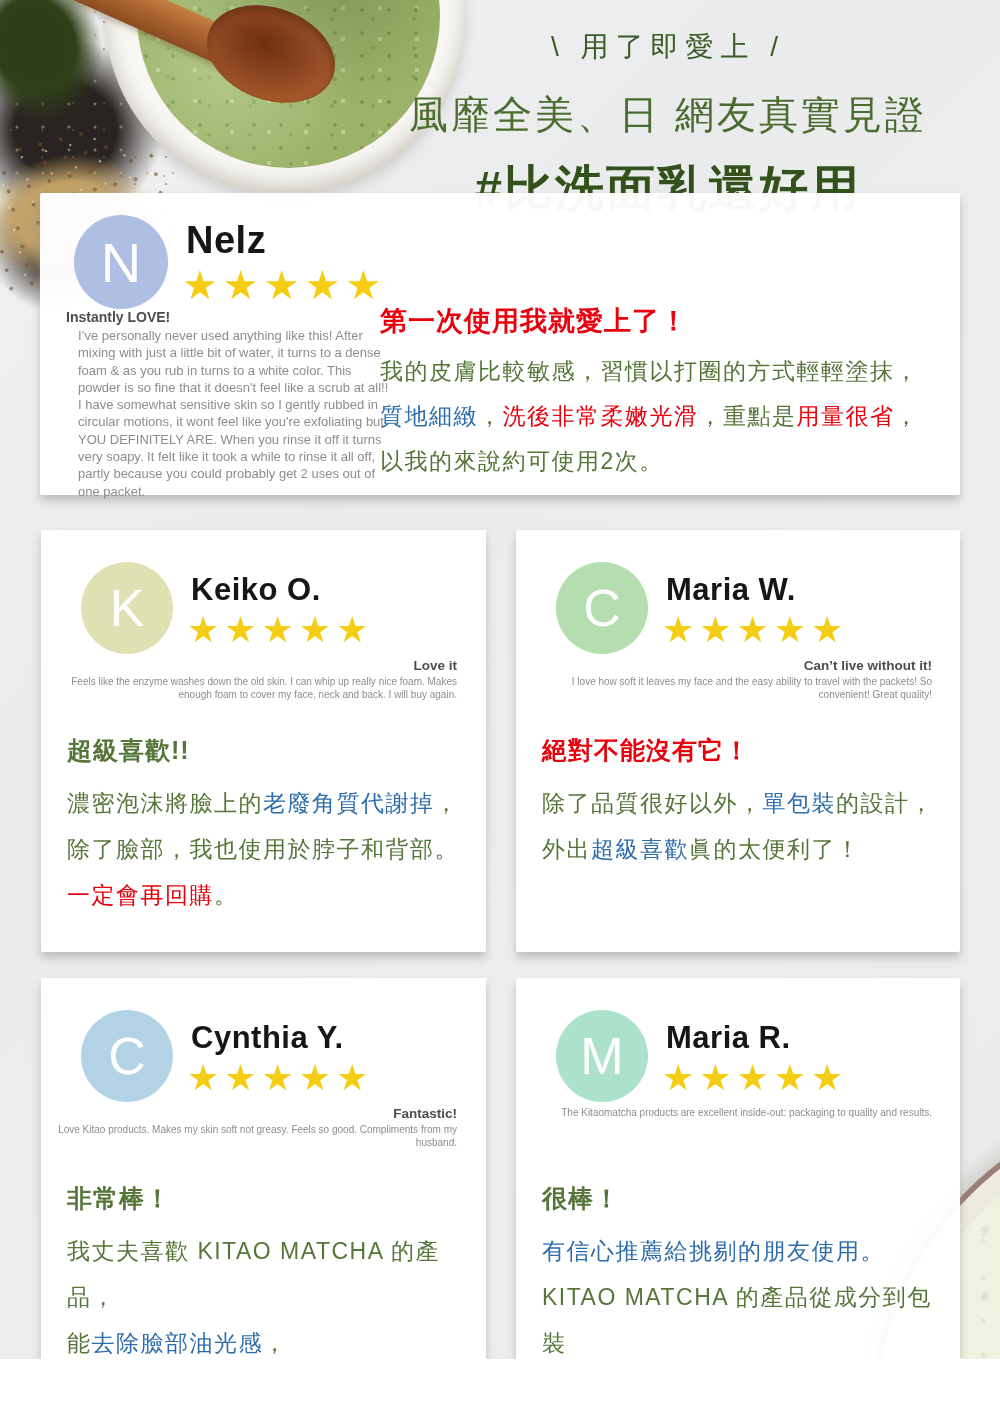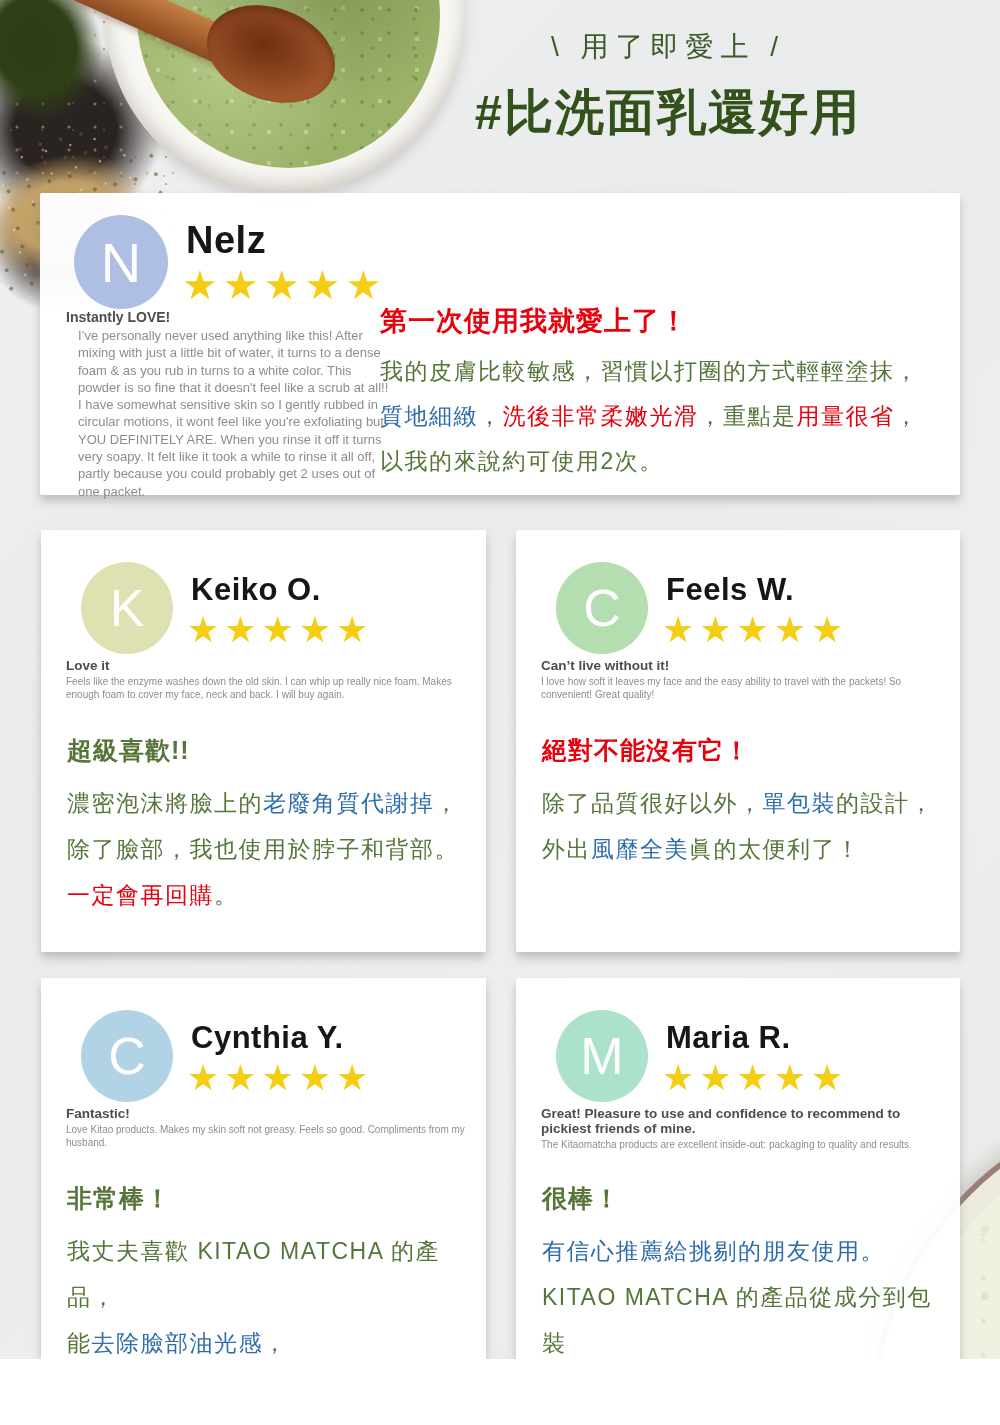--- a/index.html
+++ b/index.html
@@ -97,21 +97,21 @@
   #card-nelz .stars{left:142px;top:72px;font-size:40px;}
   #card-nelz .en-block{left:26px;top:116px;width:324px;}
   #card-nelz .en-title{font-size:14px;}
   #card-nelz .en-body{font-size:13px;line-height:1.33;margin-left:12px;}
   #card-nelz .zh-title{left:340px;top:110px;font-size:27px;}
   #card-nelz .zh-body{left:340px;top:156px;width:570px;font-size:23px;line-height:45px;}
 
   .card-sm .avatar{left:40px;top:32px;width:92px;height:92px;font-size:52px;}
   .card-sm .name{left:150px;top:42px;font-size:31px;}
   .card-sm .stars{left:146px;top:82px;font-size:36px;}
-  .card-sm .en-block{left:25px;top:128px;width:402px;}
+  .card-sm .en-block{left:14px;top:128px;width:402px;text-align:right;}
   .card-sm .en-title{font-size:13.5px;}
   .card-sm .en-body{font-size:10px;line-height:1.32;}
   .card-sm .zh-title{left:26px;top:204px;font-size:25px;}
   .card-sm .zh-body{left:26px;top:250px;width:400px;font-size:23px;line-height:46px;}
 </style>
 </head>
 <body>
 
 <div id="page">
 
@@ -126,20 +126,21 @@
     <div class="spoon-handle"></div>
     <div class="spoon-head"></div>
   </div>
 
   <div class="latte-rim"></div>
   <div class="latte-foam"></div>
   <div class="latte-highlight"></div>
 
   <div class="header">
     <div class="tagline">\ 用了即愛上 /</div>
+    <div class="big-title">風靡全美、日 網友真實見證</div>
     <div class="hashtag">#比洗面乳還好用</div>
   </div>
 
   <div class="card" id="card-nelz">
     <div class="avatar" style="background-color: rgb(174, 191, 227);">
       <span>N</span>
     </div>
     <div class="name">Nelz</div>
     <div class="stars" style="color: rgb(246, 205, 21);">★★★★★</div>
     <div class="en-block">
@@ -161,28 +162,28 @@
       <p class="en-body">Feels like the enzyme washes down the old skin. I can whip up really nice foam. Makes enough foam to cover my face, neck and back. I will buy again.</p>
     </div>
     <div class="zh-title" style="color: rgb(86, 117, 57);">超級喜歡!!</div>
     <div class="zh-body"><span style="color: rgb(86, 117, 57);">濃密泡沫將臉上的</span><span style="color: rgb(46, 108, 171);">老廢角質代謝掉</span><span style="color: rgb(86, 117, 57);">，</span><br><span style="color: rgb(86, 117, 57);">除了臉部，我也使用於脖子和背部。</span><br><span style="color: rgb(232, 0, 13);">一定會再回購</span><span style="color: rgb(86, 117, 57);">。</span></div>
   </div>
 
   <div class="card card-sm" id="card-cayce">
     <div class="avatar" style="background-color: rgb(180, 221, 176);">
       <span>C</span>
     </div>
-    <div class="name">Feels W.</div>
+    <div class="name">Maria W.</div>
     <div class="stars" style="color: rgb(246, 205, 21);">★★★★★</div>
     <div class="en-block">
       <p class="en-title">Can’t live without it!</p>
       <p class="en-body">I love how soft it leaves my face and the easy ability to travel with the packets! So convenient! Great quality!</p>
     </div>
     <div class="zh-title" style="color: rgb(232, 0, 13);">絕對不能沒有它！</div>
-    <div class="zh-body"><span style="color: rgb(86, 117, 57); text-align: center;">除了品質很好以外，</span><span style="color: rgb(46, 108, 171);">單包裝</span><span style="color: rgb(86, 117, 57);">的設計，</span><br><span style="color: rgb(86, 117, 57);">外出</span><span style="color: rgb(46, 108, 171);">風靡全美</span><span style="color: rgb(86, 117, 57);">眞的太便利了！</span></div>
+    <div class="zh-body"><span style="color: rgb(86, 117, 57); text-align: center;">除了品質很好以外，</span><span style="color: rgb(46, 108, 171);">單包裝</span><span style="color: rgb(86, 117, 57);">的設計，</span><br><span style="color: rgb(86, 117, 57);">外出</span><span style="color: rgb(46, 108, 171);">超級喜歡</span><span style="color: rgb(86, 117, 57);">眞的太便利了！</span></div>
   </div>
 
   <div class="card card-sm" id="card-cynthia">
     <div class="avatar" style="background-color: rgb(178, 211, 229);">
       <span>C</span>
     </div>
     <div class="name">Cynthia Y.</div>
     <div class="stars" style="color: rgb(246, 205, 21);">★★★★★</div>
     <div class="en-block">
       <p class="en-title">Fantastic!</p>
@@ -192,20 +193,19 @@
     <div class="zh-body"><span style="color: rgb(86, 117, 57);">我丈夫喜歡 KITAO MATCHA 的產品，</span><br><span style="color: rgb(86, 117, 57);">能</span><span style="color: rgb(46, 108, 171);">去除臉部油光感</span><span style="color: rgb(86, 117, 57);">，</span><br><span style="color: rgb(86, 117, 57);">使用後</span><span style="color: rgb(232, 0, 13);">不乾澀、不緊繃</span><span style="color: rgb(86, 117, 57);">。</span></div>
   </div>
 
   <div class="card card-sm" id="card-maria">
     <div class="avatar" style="background-color: rgb(172, 226, 203);">
       <span>M</span>
     </div>
     <div class="name">Maria R.</div>
     <div class="stars" style="color: rgb(246, 205, 21);">★★★★★</div>
     <div class="en-block">
-      <p class="en-title">Great! Pleasure to use and confidence to recommend to pickiest friends of mine.</p>
       <p class="en-body">The Kitaomatcha products are excellent inside-out: packaging to quality and results.</p>
     </div>
     <div class="zh-title" style="color: rgb(86, 117, 57);">很棒！</div>
     <div class="zh-body"><span style="color: rgb(46, 108, 171);">有信心推薦給挑剔的朋友使用。</span><br><span style="color: rgb(86, 117, 57);">KITAO MATCHA 的產品從成分到包裝</span><br><span style="color: rgb(86, 117, 57);">都很</span><span style="color: rgb(232, 0, 13);">高水準</span><span style="color: rgb(86, 117, 57);">。</span></div>
   </div>
 
 </div>
 
 </body></html>

